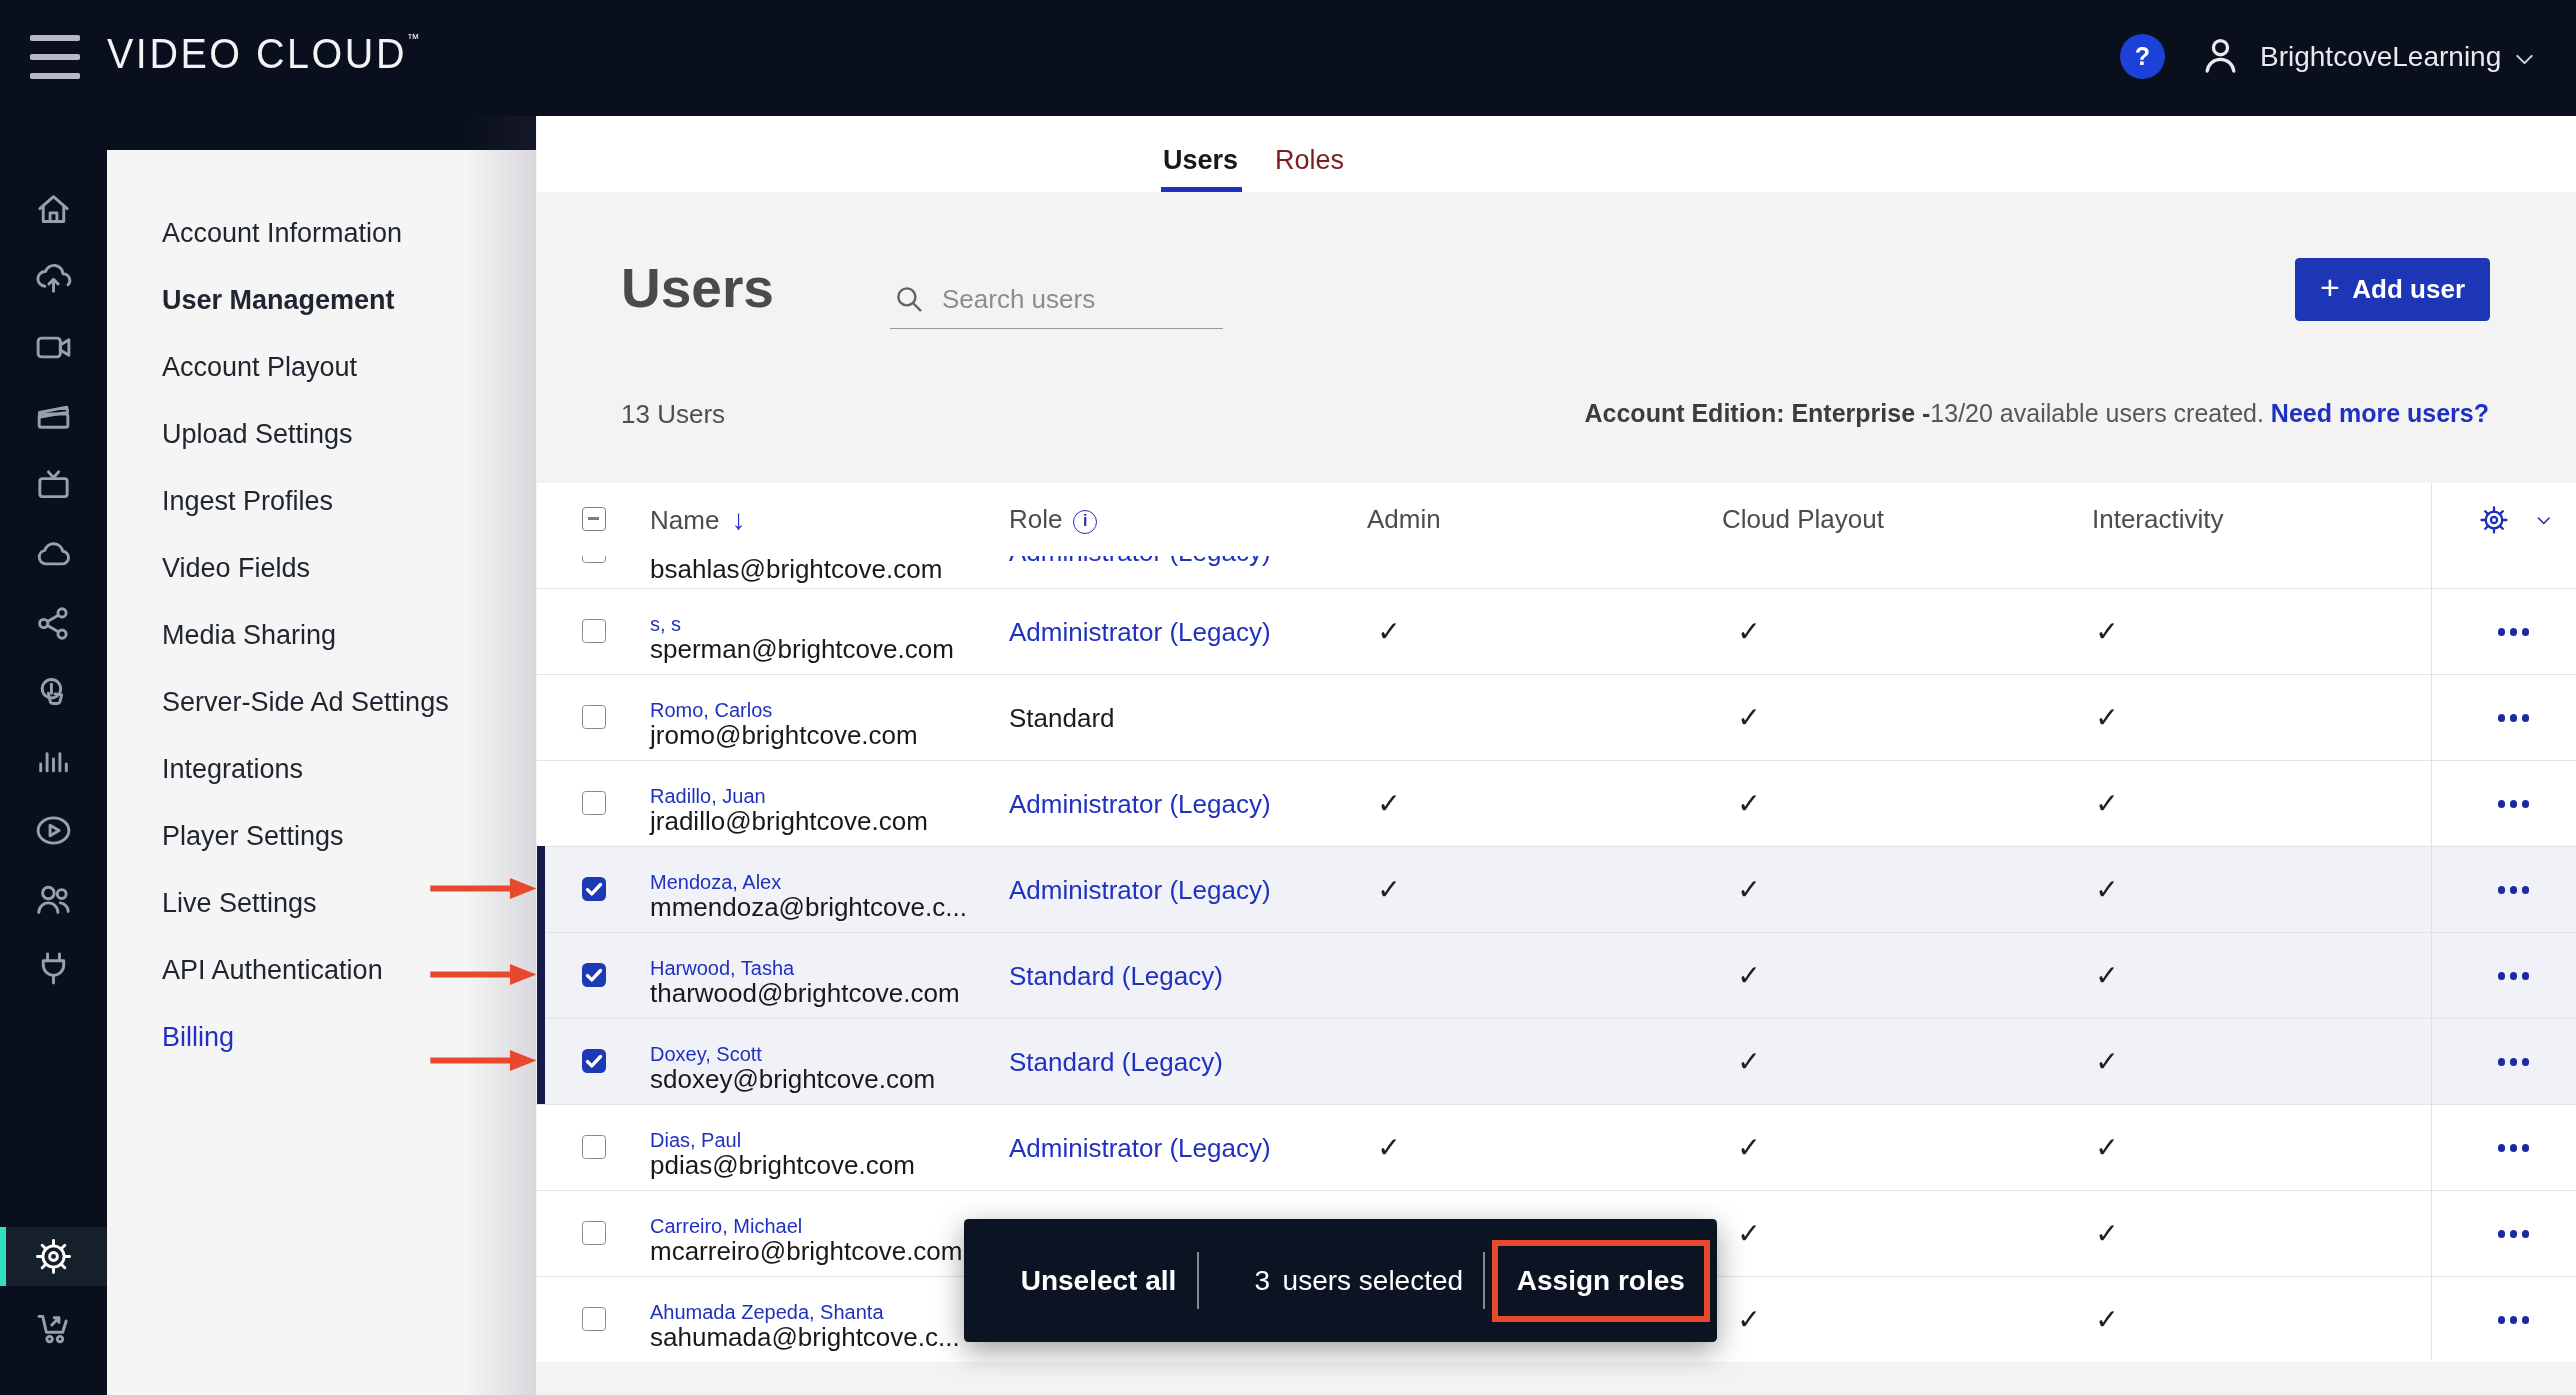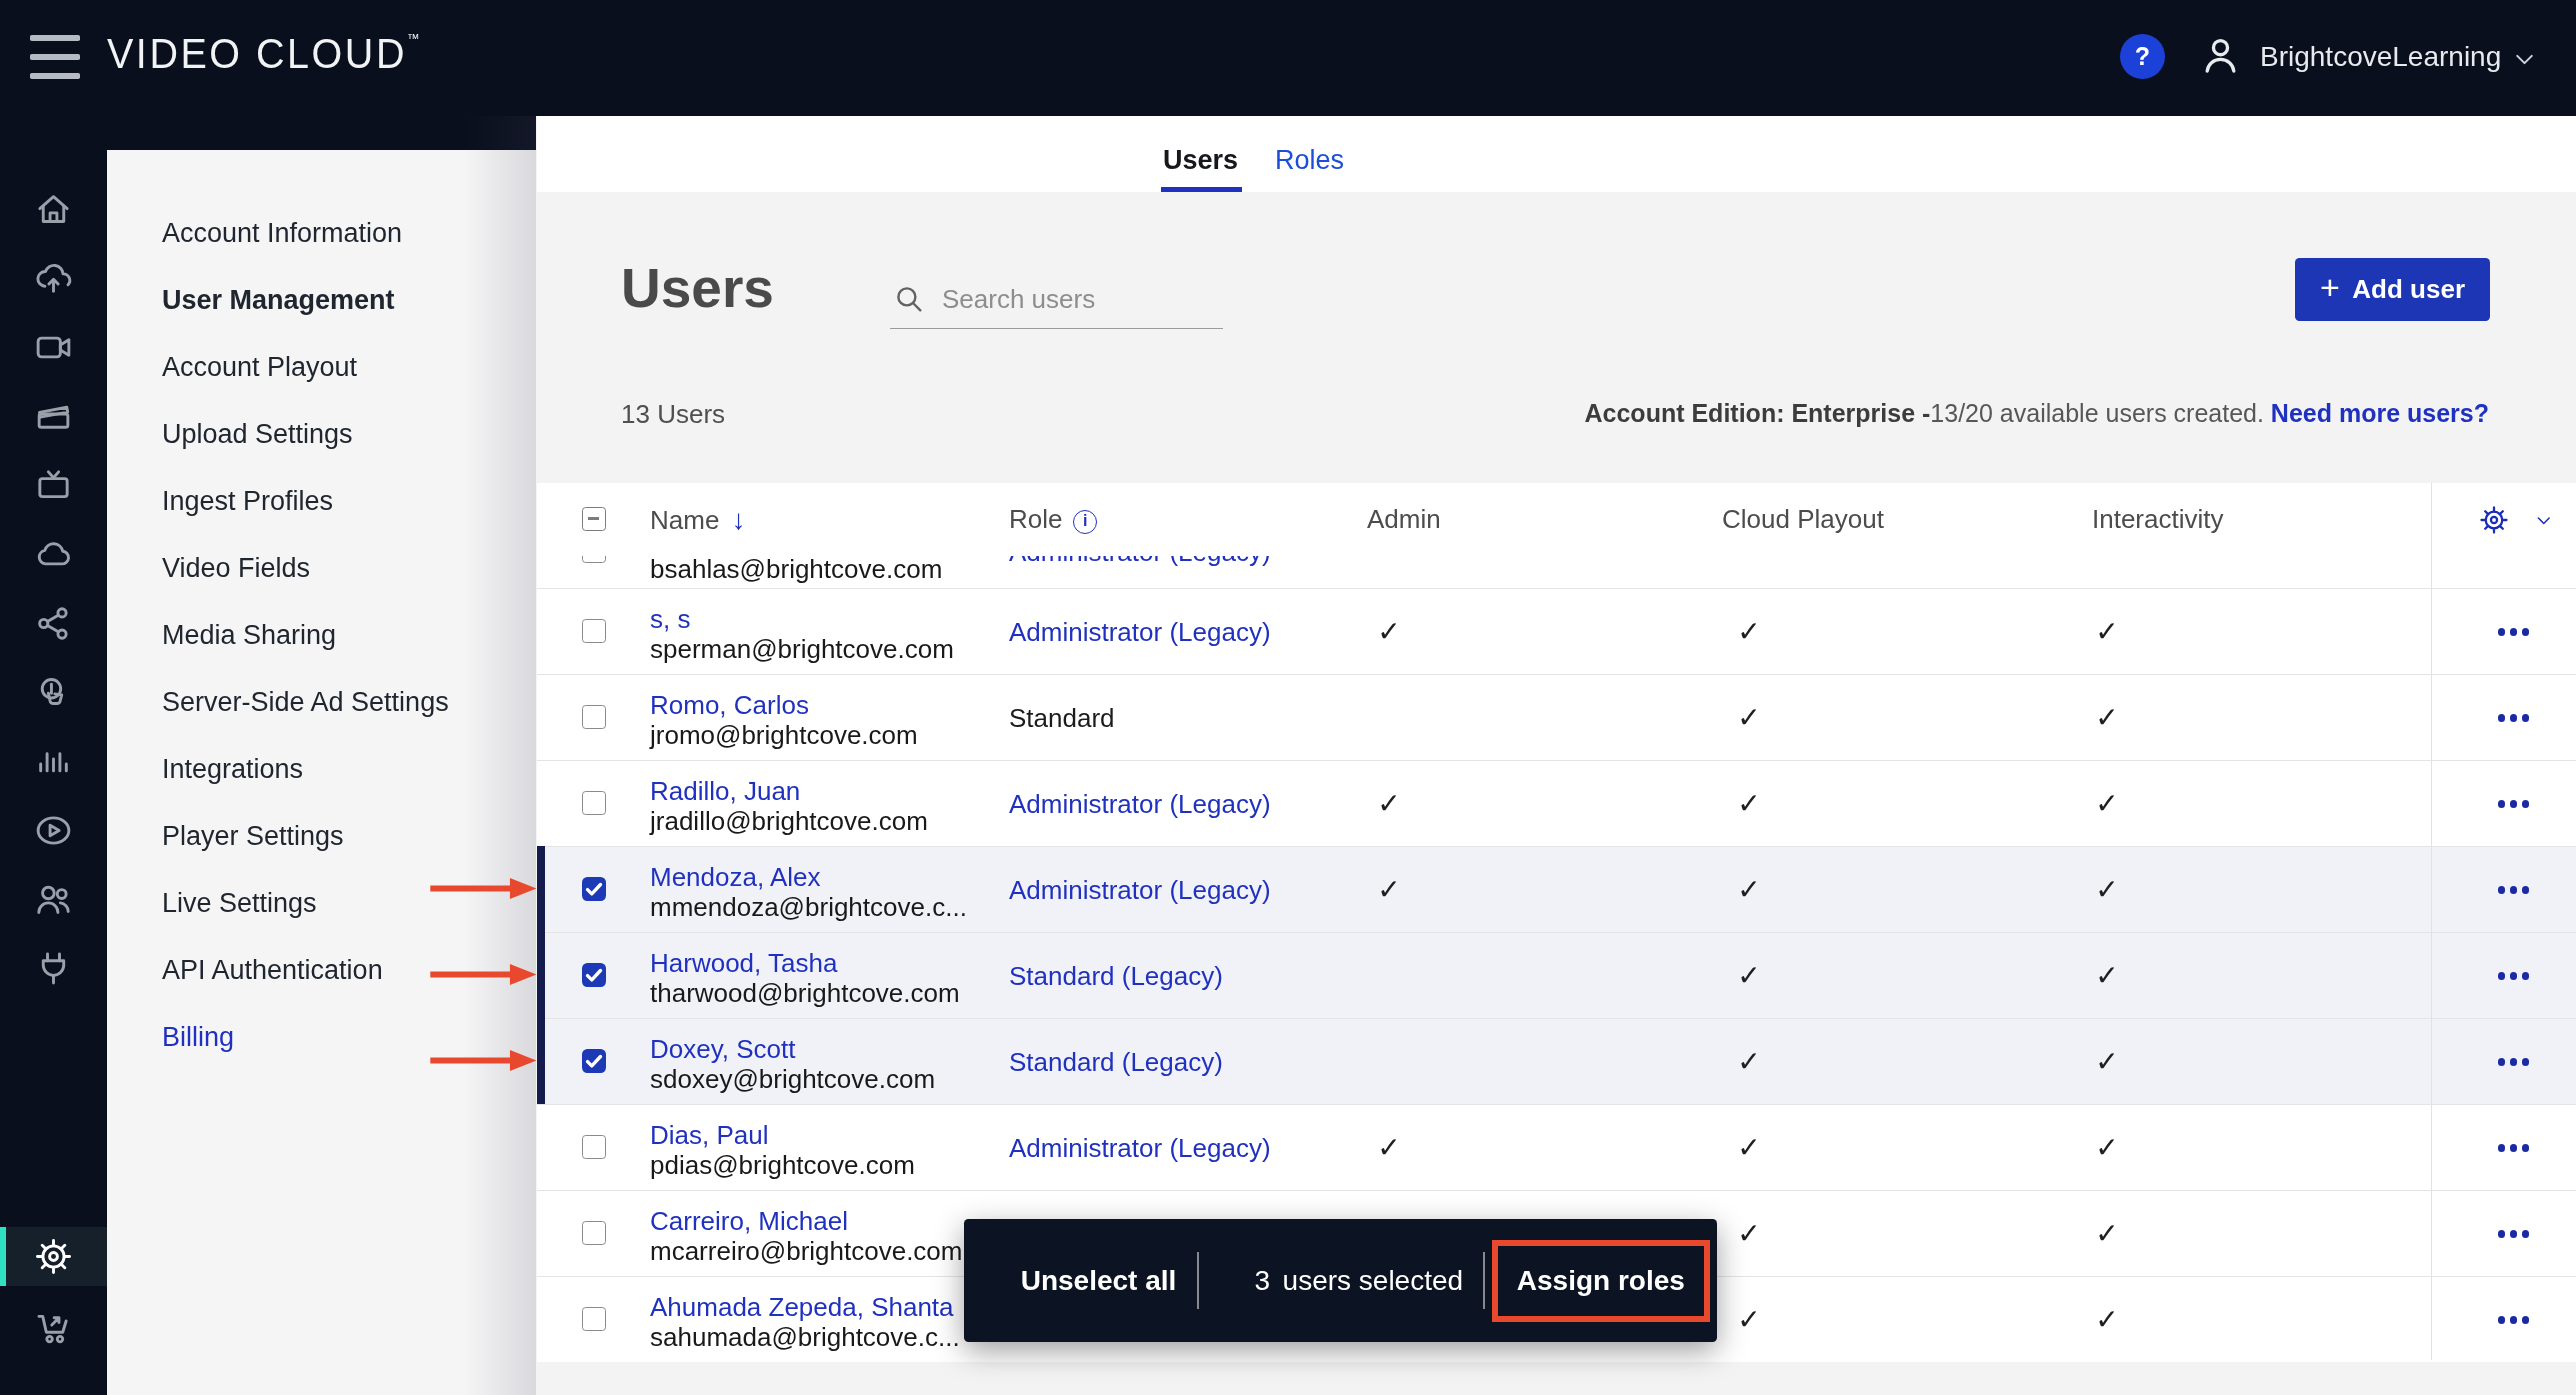--- a/index.html
+++ b/index.html
@@ -37,21 +37,21 @@
   .sidebar::after { content:""; position:absolute; right:0; top:0; bottom:0; width:72px;
                     background:linear-gradient(to right, rgba(70,70,90,0), rgba(70,70,90,.16)); pointer-events:none; }
   .sidebar-topblock { position:absolute; left:0; top:0; width:429px; height:34px; background:var(--top_bar); }
   .side-menu { position:absolute; left:0; top:84px; width:429px; }
   .side-item { height:67px; line-height:67px; padding-left:55px; font-size:27px; color:#20262f; cursor:pointer; white-space:nowrap; }
   .side-item.bold { font-weight:bold; }
   .side-item.linkish { color:var(--accent_blue); }
 
   
   .tabstrip { position:absolute; left:537px; top:116px; width:2039px; height:76px; background:#ffffff; z-index:5; }
-  .tab { position:absolute; top:29px; font-size:27px; color:#1d4ed8; cursor:pointer; }
+  .tab { position:absolute; top:29px; font-size:27px; color:#7f1d1d; cursor:pointer; }
   .tab.users { left:626px; font-weight:bold; color:#16181d; }
   .tab.roles { left:738px; }
   .tab-underline { position:absolute; left:624px; top:71px; width:81px; height:5.4px; background:var(--accent_blue); }
 
   .page-title { position:absolute; left:621px; top:256px; font-size:55px; font-weight:bold; color:#4a4a4a; z-index:5; }
   .search-wrap { position:absolute; left:890px; top:275px; width:333px; height:54px; border-bottom:1.8px solid #9b9b9b; z-index:5; }
   .search-ic { position:absolute; left:1.8px; top:7.2px; width:34px; height:34px; color:#636363; }
   .search-input { position:absolute; left:52px; top:5.4px; width:268px; height:39px; border:none; outline:none; background:transparent;
                   font-family:"Liberation Sans", sans-serif; font-size:26px; color:#333; }
   .search-input::placeholder { color:#8d8d8d; }
@@ -79,21 +79,21 @@
   .hcbx i { position:absolute; left:4.5px; top:9px; width:11.6px; height:2.7px; background:#7c7c7c; }
 
   .trow { position:relative; height:86px; background:#fff; border-top:0.9px solid #e4e4e5; }
   .trow.partial { height:32px; overflow:hidden; border-top:none; }
   .partial-inner { position:absolute; left:0; top:-47px; height:86px; width:100%; }
   .trow.selected { background:var(--selected_row_bg); }
   .trow.selected::before { content:""; position:absolute; left:0; top:-0.9px; bottom:0; width:8px; background:var(--selected_row_bar); }
   .cbx { position:absolute; left:45px; top:30px; width:24px; height:24px; border:1.8px solid #8a8a8a; border-radius:3.6px; background:#fff; cursor:pointer; }
   .cbx.checked { border:none; background:var(--checkbox_blue); border-radius:5.4px; }
   .cbx svg { display:block; width:24px; height:24px; }
-  .name-link { position:absolute; left:113px; top:15px; font-size:26px; color:var(--accent_blue); cursor:pointer; white-space:nowrap; }
+  .name-link { position:absolute; left:113px; top:24px; font-size:20px; color:var(--accent_blue); cursor:pointer; white-space:nowrap; }
   .email { position:absolute; left:113px; top:45px; font-size:26px; color:#191919; white-space:nowrap; }
   .role { position:absolute; left:472px; top:0; height:86px; line-height:86px; font-size:26px; color:#1c1c1c; white-space:nowrap; }
   .role.link { color:var(--accent_blue); cursor:pointer; }
   .chk { position:absolute; top:0; width:30px; height:86px; line-height:86px; text-align:center; font-size:28px; color:#1f1f1f; }
   .chk.admin { left:837px; } .chk.cloud { left:1197px; } .chk.inter { left:1555px; }
   .dots { position:absolute; left:1955px; top:0; width:43px; height:86px; display:flex; align-items:center; justify-content:center; gap:4.5px; cursor:pointer; }
   .dots i { width:7.2px; height:7.2px; border-radius:50%; background:#1b2aa2; }
 
   
   .arrow { position:absolute; left:428px; width:109px; height:23px; z-index:22; }

